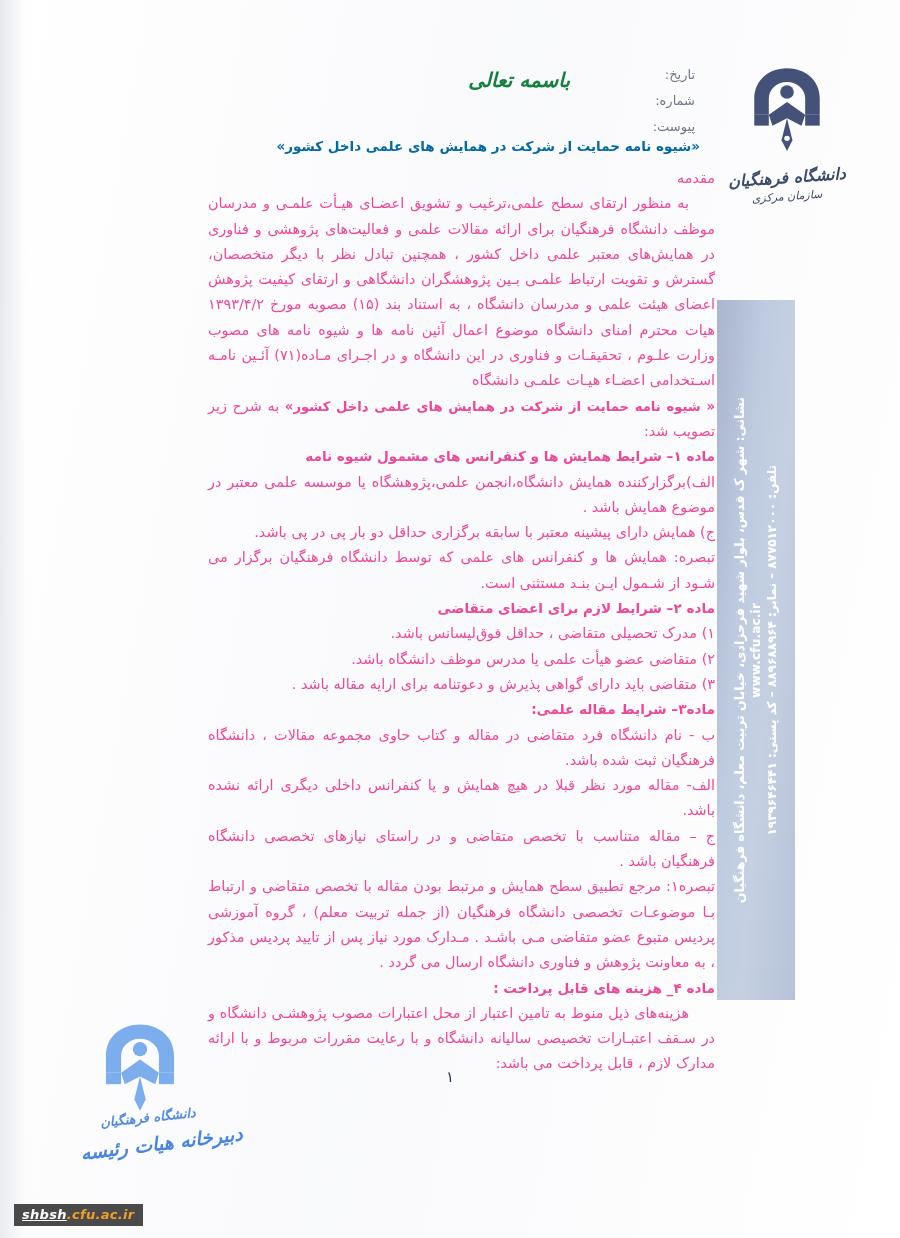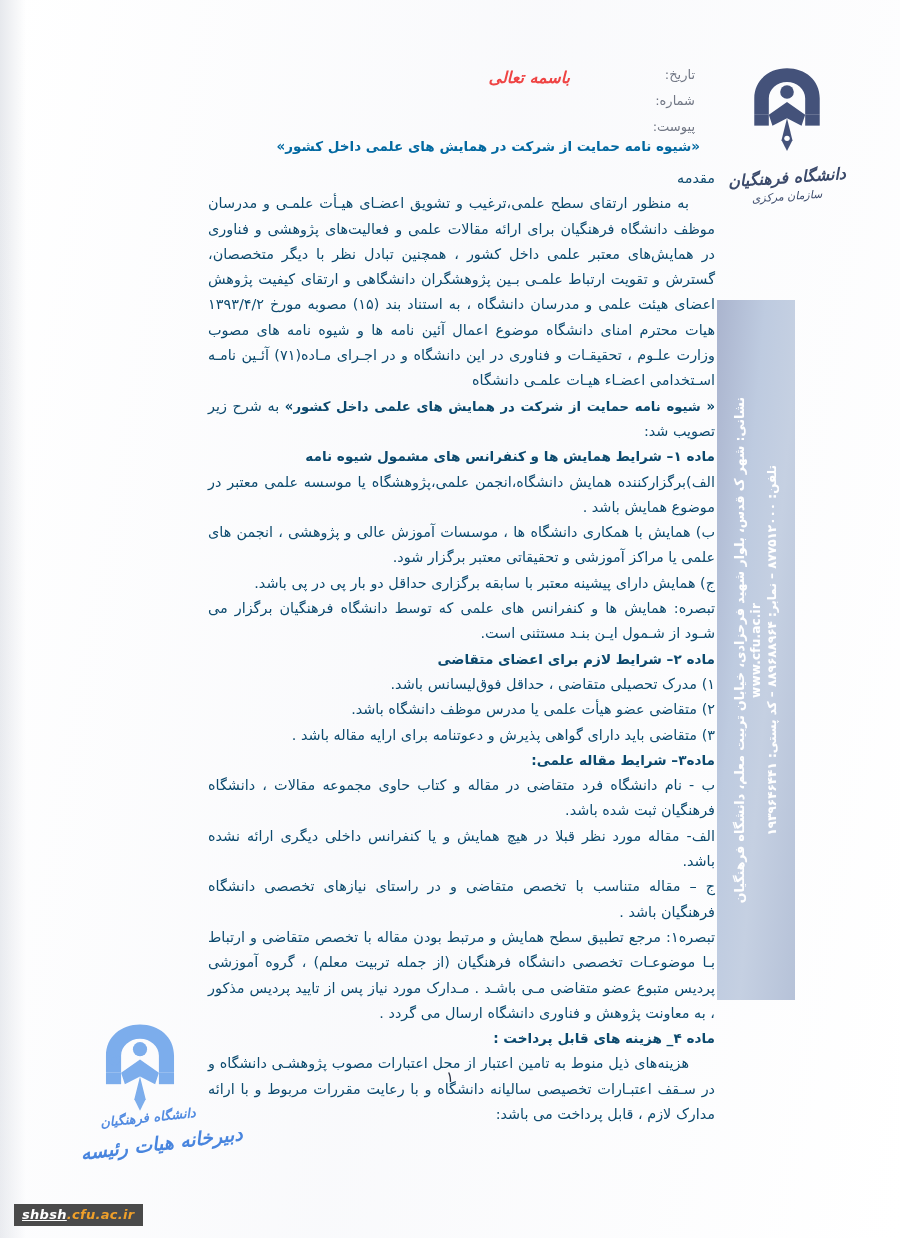--- a/index.html
+++ b/index.html
@@ -116,22 +116,22 @@
     opacity: 0.85;
     margin-left: 20px;
   }
   .meta div { white-space: nowrap; }
 
   .basmala {
     position: absolute;
     top: 68px;
     right: 330px;
     z-index: 3;
-    color: #ef4444;
-    font-size: 16px;
+    color: #15803d;
+    font-size: 20px;
     font-style: italic;
     font-weight: bold;
     letter-spacing: -1px;
   }
 
   .doc-title {
     position: absolute;
     top: 138px;
     right: 200px;
     z-index: 3;
@@ -141,21 +141,21 @@
     white-space: nowrap;
   }
 
   
   .body {
     position: absolute;
     top: 166px;
     right: 185px;
     left: 175px;
     z-index: 3;
-    color: #0c4a6e;
+    color: #ec4899;
     font-size: 14.4px;
     line-height: 25.3px;
     margin-left: 33px;
   }
   .body p {
     margin: 0;
     text-align: justify;
     text-align-last: right;
   }
   .kicker { font-weight: normal; }
@@ -292,21 +292,20 @@
     <p class="right-line kicker">مقدمه</p>
 
     <p class="indent">به منظور ارتقای سطح علمی،ترغیب و تشویق اعضـای هیـأت علمـی و مدرسان موظف دانشگاه فرهنگیان برای ارائه مقالات علمی و فعالیت‌های پژوهشی و فناوری در همایش‌های معتبر علمی داخل کشور ، همچنین تبادل نظر با دیگر متخصصان، گسترش و تقویت ارتباط علمـی بـین پژوهشگران دانشگاهی و ارتقای کیفیت پژوهش اعضای هیئت علمی و مدرسان دانشگاه ، به استناد بند (۱۵) مصوبه مورخ ۱۳۹۳/۴/۲ هیات محترم امنای دانشگاه موضوع اعمال آئین نامه ها و شیوه نامه های مصوب وزارت علـوم ، تحقیقـات و فناوری در این دانشگاه و در اجـرای مـاده(۷۱) آئـین نامـه اسـتخدامی اعضـاء هیـات علمـی دانشگاه</p>
 
     <p class="center-line">
       <span class="bold-inline">« شیوه نامه حمایت از شرکت در همایش های علمی داخل کشور»</span><span> به شرح زیر تصویب شد:</span>
     </p>
 
     <p class="heading right-line">ماده ۱– شرایط همایش ها و کنفرانس های مشمول شیوه نامه</p>
     <p>الف)برگزارکننده همایش دانشگاه،انجمن علمی،پژوهشگاه یا موسسه علمی معتبر در موضوع همایش باشد .</p>
-    <p>ب) همایش با همکاری دانشگاه ها ، موسسات آموزش عالی و پژوهشی ، انجمن های علمی یا مراکز آموزشی و تحقیقاتی معتبر برگزار شود.</p>
     <p class="right-line">ج) همایش دارای پیشینه معتبر با سابقه برگزاری حداقل  دو  بار  پی در پی  باشد.</p>
     <p>تبصره: همایش ها و کنفرانس های علمی که توسط دانشگاه فرهنگیان برگزار می شـود از شـمول ایـن بنـد مستثنی است.</p>
 
     <p class="heading right-line">ماده ۲– شرایط  لازم برای اعضای متقاضی</p>
     <p class="right-line">۱) مدرک تحصیلی متقاضی ، حداقل فوق‌لیسانس باشد.</p>
     <p class="right-line">۲) متقاضی عضو هیأت علمی یا مدرس موظف دانشگاه باشد.</p>
     <p class="right-line">۳) متقاضی باید دارای گواهی پذیرش و دعوتنامه برای ارایه مقاله باشد .</p>
 
     <p class="heading right-line">ماده۳– شرایط مقاله علمی:</p>
     <p class="right-line">ب - نام دانشگاه فرد متقاضی در مقاله و کتاب حاوی مجموعه مقالات ، دانشگاه فرهنگیان  ثبت شده باشد.</p>

